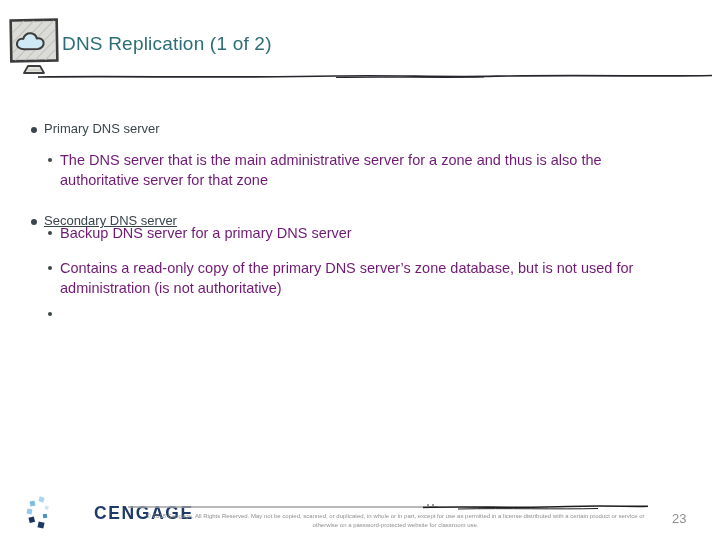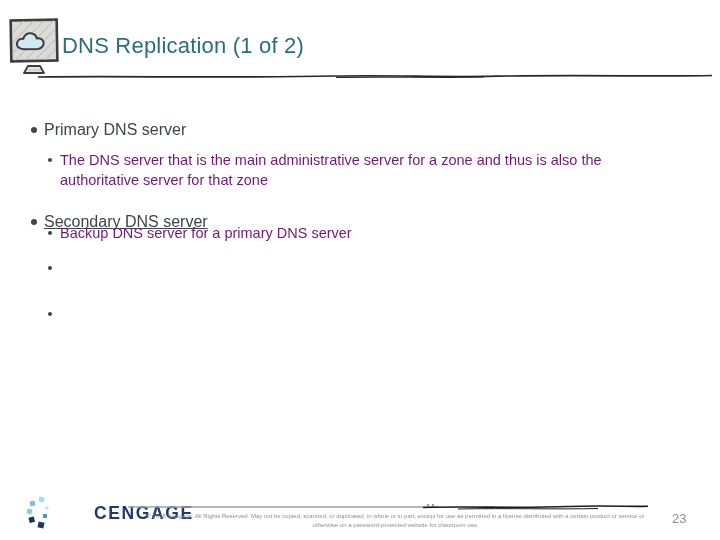--- a/index.html
+++ b/index.html
@@ -9,29 +9,29 @@
     width: 720px; height: 540px;
     background: #ffffff;
     font-family: "Liberation Sans", sans-serif;
     overflow: hidden;
   }
 
   
   .header-icon { position: absolute; left: 8px; top: 16px; width: 52px; height: 60px; }
   .slide-title {
     position: absolute; left: 62px; top: 33px;
-    font-size: 22px; font-weight: 400; color: #2C6E77;
+    font-size: 19px; font-weight: 400; color: #2C6E77;
     letter-spacing: 0.2px; white-space: nowrap;
   }
   .header-divider { position: absolute; left: 36px; top: 70px; width: 678px; height: 12px; }
 
   
   .l1 {
     position: absolute; left: 44px;
-    font-size: 16px; color: #3A464B; white-space: nowrap;
+    font-size: 13px; color: #3A464B; white-space: nowrap;
   }
   .l1 .dot1 {
     position: absolute; left: -13px; top: 6px;
     width: 6px; height: 6px; border-radius: 50%; background: #3A464B;
   }
   .l2 {
     position: absolute; left: 60px; width: 624px;
     font-size: 14.5px; line-height: 19.5px; color: #701a75;
   }
   .l2 .dot2 {
@@ -105,20 +105,21 @@
   <span>Secondary DNS server</span>
 </div>
 
 <div class="l2" id="b2a">
   <span class="dot2"></span>
   <span>Backup DNS server for a primary DNS server</span>
 </div>
 
 <div class="l2" id="b2b">
   <span class="dot2"></span>
+  <span>Contains a read-only copy of the primary DNS server’s zone database, but is not used for administration (is not authoritative)</span>
 </div>
 
 <div class="l2" id="b2c">
   <span class="dot2"></span>
 </div>
 
 <div class="logo">
   <svg class="logo-mark" viewBox="0 0 30 34">
     <rect x="13" y="1" width="5" height="5" fill="#a9d6ee" transform="rotate(18 15.5 3.5)"></rect>
     <rect x="4" y="5" width="5" height="5" fill="#7fbce2" transform="rotate(-12 6.5 7.5)"></rect>

